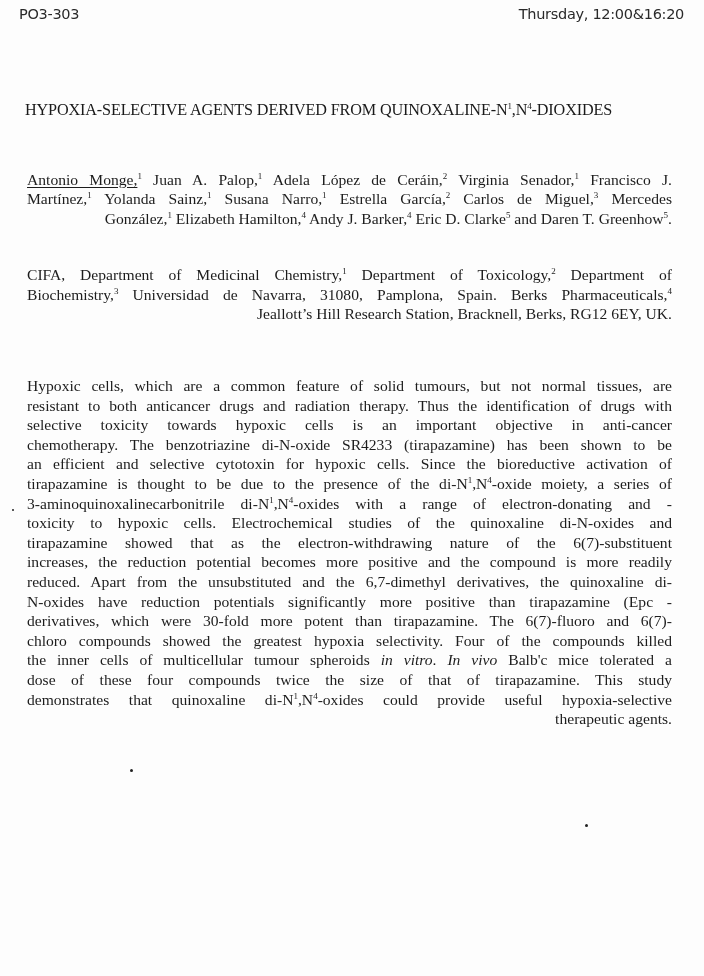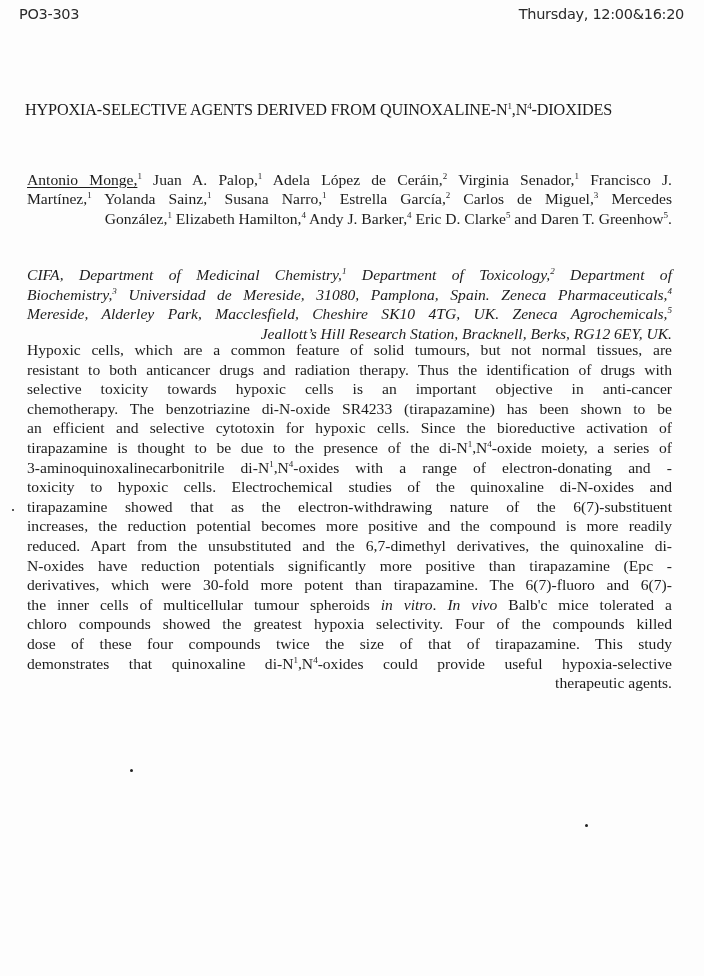--- a/index.html
+++ b/index.html
@@ -17,22 +17,22 @@
     position: absolute; top: 101px; left: 25px; width: 660px;
     font-family: "Liberation Serif", serif; font-size: 16.2px; letter-spacing: -0.15px;
     white-space: nowrap; color: #1a1a1a;
   }
   .block {
     position: absolute; left: 27px; width: 645px;
     font-family: "Liberation Serif", serif; font-size: 15.6px; line-height: 19.3px;
     color: #1c1c1c;
   }
   #authors { top: 170px; }
-  #affil { top: 265px; font-style: italic; line-height: 19.6px; }
-  #abstract { top: 340px; text-align: justify; line-height: 19.6px; }
+  #affil { top: 265px; line-height: 19.6px; }
+  #abstract { top: 376px; text-align: justify; line-height: 19.6px; }
   .line { display: block; white-space: nowrap; text-align: right; }
   .jl { text-align: justify; text-align-last: justify; white-space: normal; }
   sup { font-size: 9px; line-height: 0; vertical-align: 6px; }
   u { text-underline-offset: 2px; }
   i { font-style: italic; }
   .speck { position: absolute; background: #222; border-radius: 50%; }
 </style>
 </head>
 <body>
 
@@ -41,40 +41,39 @@
 
 <div id="title"><span>HYPOXIA-SELECTIVE AGENTS DERIVED FROM QUINOXALINE-N</span><sup>1</sup><span>,N</span><sup>4</sup><span>-DIOXIDES</span></div>
 
 <div id="authors" class="block">
     <span class="line jl"><u>Antonio Monge,</u><sup>1</sup><span> Juan A. Palop,</span><sup>1</sup><span> Adela López de Ceráin,</span><sup>2</sup><span> Virginia Senador,</span><sup>1</sup><span> Francisco J.</span></span>
     <span class="line jl"><span>Martínez,</span><sup>1</sup><span> Yolanda Sainz,</span><sup>1</sup><span> Susana Narro,</span><sup>1</sup><span> Estrella García,</span><sup>2</sup><span> Carlos de Miguel,</span><sup>3</sup><span> Mercedes</span></span>
     <span class="line"><span>González,</span><sup>1</sup><span> Elizabeth Hamilton,</span><sup>4</sup><span> Andy J. Barker,</span><sup>4</sup><span> Eric D. Clarke</span><sup>5</sup><span> and Daren T. Greenhow</span><sup>5</sup><span>.</span></span>
   </div>
 <div id="affil" class="block">
     <span class="line jl"><span>CIFA, Department of Medicinal Chemistry,</span><sup>1</sup><span> Department of Toxicology,</span><sup>2</sup><span> Department of</span></span>
-    <span class="line jl"><span>Biochemistry,</span><sup>3</sup><span> Universidad de Mereside, 31080, Pamplona, Spain. Zeneca Pharmaceuticals,</span><sup>4</sup></span>
-    <span class="line jl"><span>Mereside, Alderley Park, Macclesfield, Cheshire SK10 4TG, UK. Zeneca Agrochemicals,</span><sup>5</sup></span>
+    <span class="line jl"><span>Biochemistry,</span><sup>3</sup><span> Universidad de Navarra, 31080, Pamplona, Spain. Berks Pharmaceuticals,</span><sup>4</sup></span>
     <span class="line"><span>Jeallott’s Hill Research Station, Bracknell, Berks, RG12 6EY, UK.</span></span>
   </div>
 <div id="abstract" class="block">
     <span class="line jl"><span>Hypoxic cells, which are a common feature of solid tumours, but not normal tissues, are</span></span>
     <span class="line jl"><span>resistant to both anticancer drugs and radiation therapy. Thus the identification of drugs with</span></span>
     <span class="line jl"><span>selective toxicity towards hypoxic cells is an important objective in anti-cancer</span></span>
     <span class="line jl"><span>chemotherapy. The benzotriazine di-N-oxide SR4233 (tirapazamine) has been shown to be</span></span>
     <span class="line jl"><span>an efficient and selective cytotoxin for hypoxic cells. Since the bioreductive activation of</span></span>
     <span class="line jl"><span>tirapazamine is thought to be due to the presence of the di-N</span><sup>1</sup><span>,N</span><sup>4</sup><span>-oxide moiety, a series of</span></span>
     <span class="line jl"><span>3-aminoquinoxalinecarbonitrile di-N</span><sup>1</sup><span>,N</span><sup>4</sup><span>-oxides with a range of electron-donating and -</span></span>
     <span class="line jl"><span>toxicity to hypoxic cells. Electrochemical studies of the quinoxaline di-N-oxides and</span></span>
     <span class="line jl"><span>tirapazamine showed that as the electron-withdrawing nature of the 6(7)-substituent</span></span>
     <span class="line jl"><span>increases, the reduction potential becomes more positive and the compound is more readily</span></span>
     <span class="line jl"><span>reduced. Apart from the unsubstituted and the 6,7-dimethyl derivatives, the quinoxaline di-</span></span>
     <span class="line jl"><span>N-oxides have reduction potentials significantly more positive than tirapazamine (Epc -</span></span>
     <span class="line jl"><span>derivatives, which were 30-fold more potent than tirapazamine. The 6(7)-fluoro and 6(7)-</span></span>
+    <span class="line jl"><span>chloro compounds showed the greatest hypoxia selectivity. Four of the compounds killed</span></span>
     <span class="line jl"><span>the inner cells of multicellular tumour spheroids </span><i>in vitro</i><span>. </span><i>In vivo</i><span> Balb'c mice tolerated a</span></span>
-    <span class="line jl"><span>chloro compounds showed the greatest hypoxia selectivity. Four of the compounds killed</span></span>
     <span class="line jl"><span>dose of these four compounds twice the size of that of tirapazamine. This study</span></span>
     <span class="line jl"><span>demonstrates that quinoxaline di-N</span><sup>1</sup><span>,N</span><sup>4</sup><span>-oxides could provide useful hypoxia-selective</span></span>
     <span class="line"><span>therapeutic agents.</span></span>
   </div>
 
 <div class="speck" style="left:130px;top:769px;width:3px;height:3px;"></div>
 <div class="speck" style="left:585px;top:824px;width:3px;height:3px;"></div>
 <div class="speck" style="left:12px;top:509px;width:2px;height:2px;"></div>
 
 </body></html>

